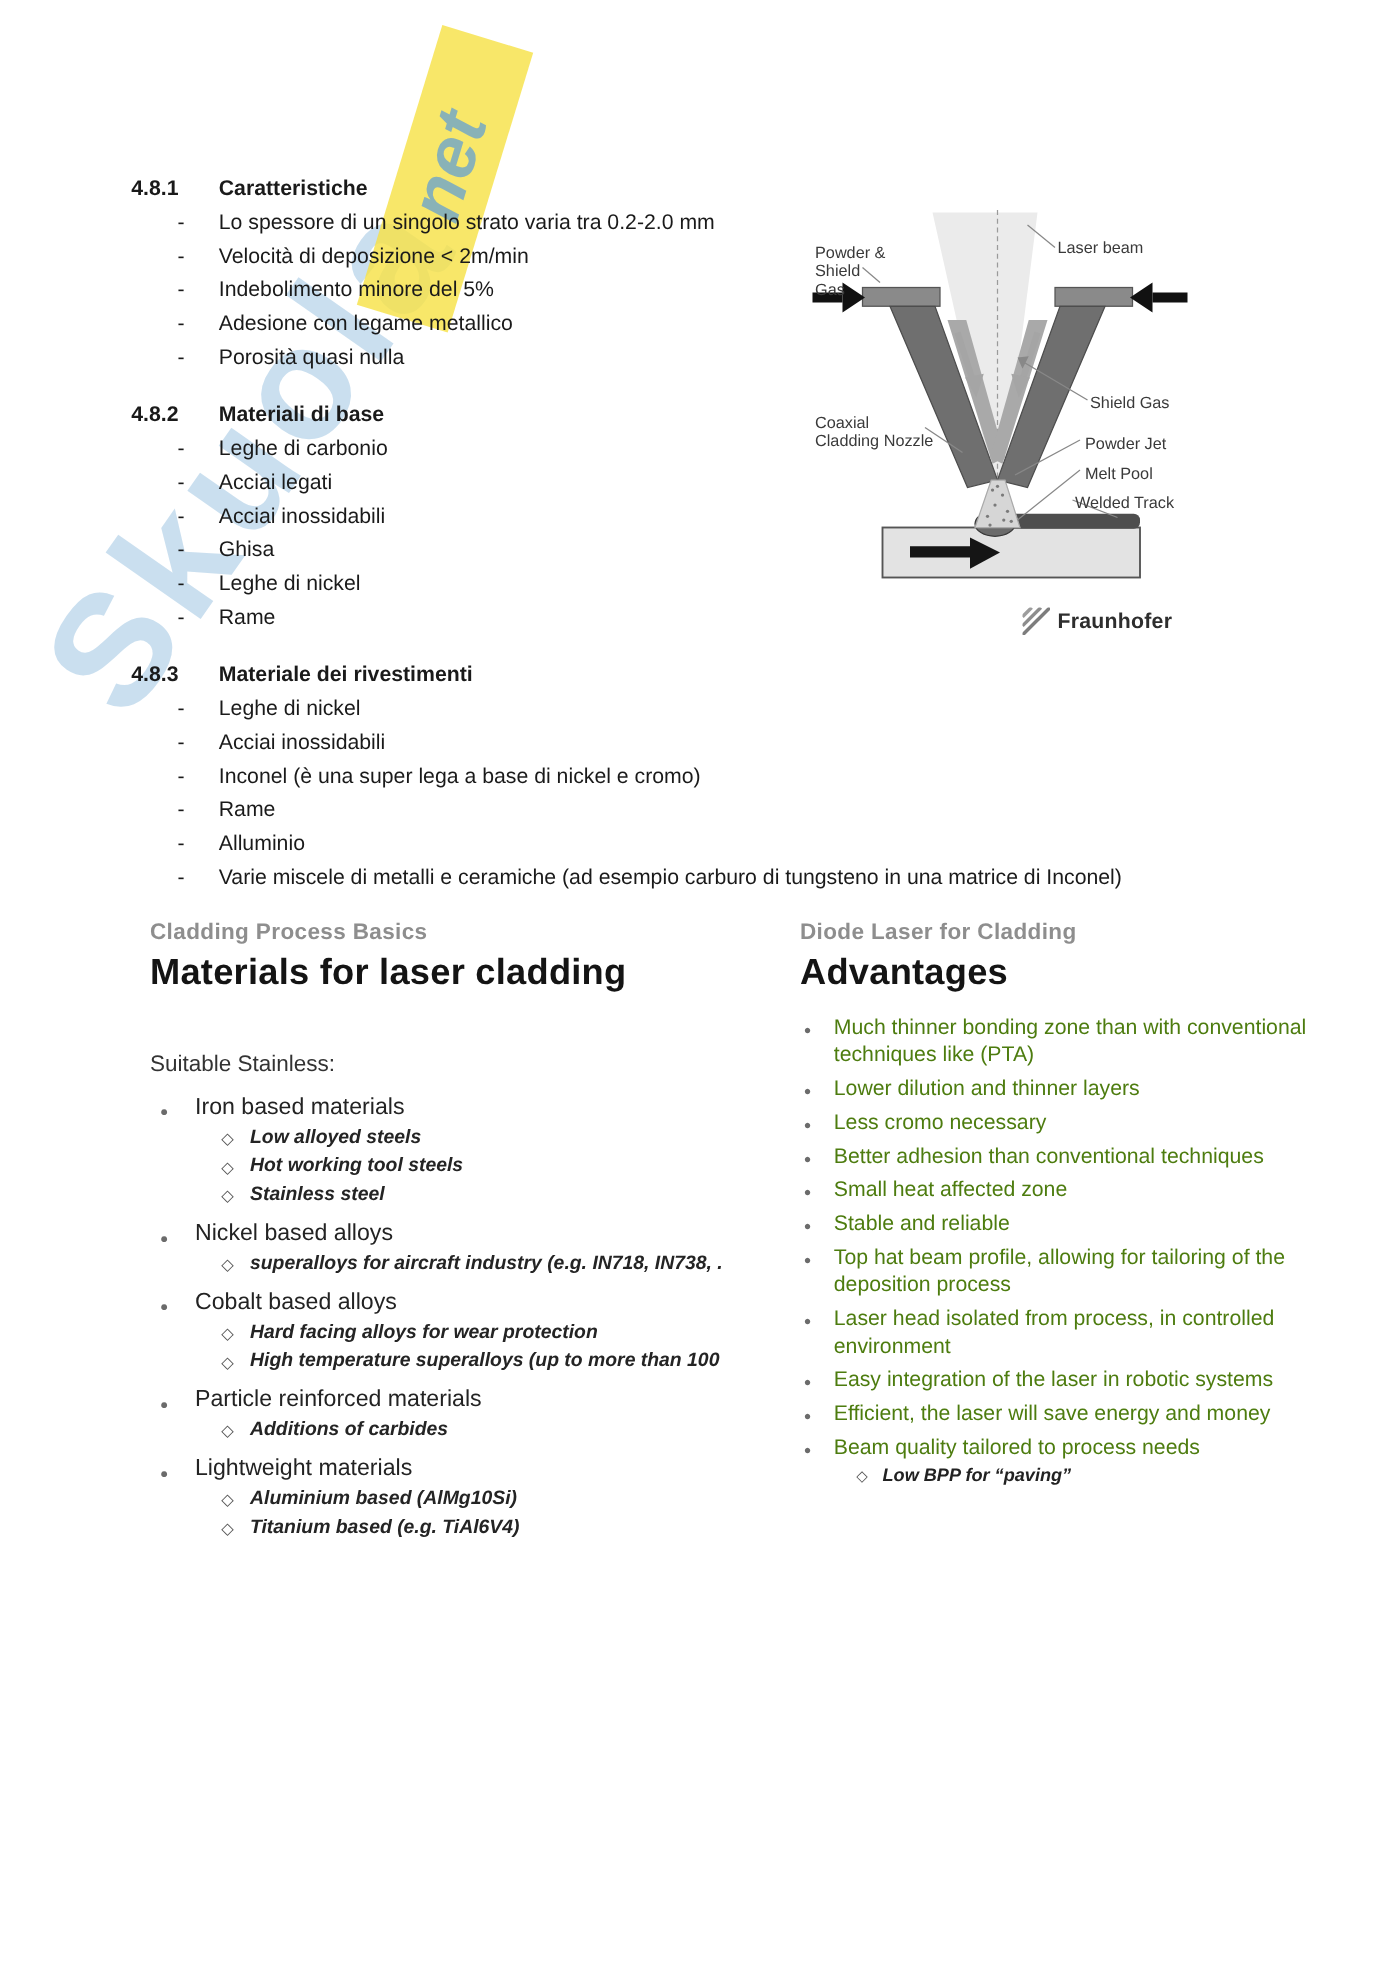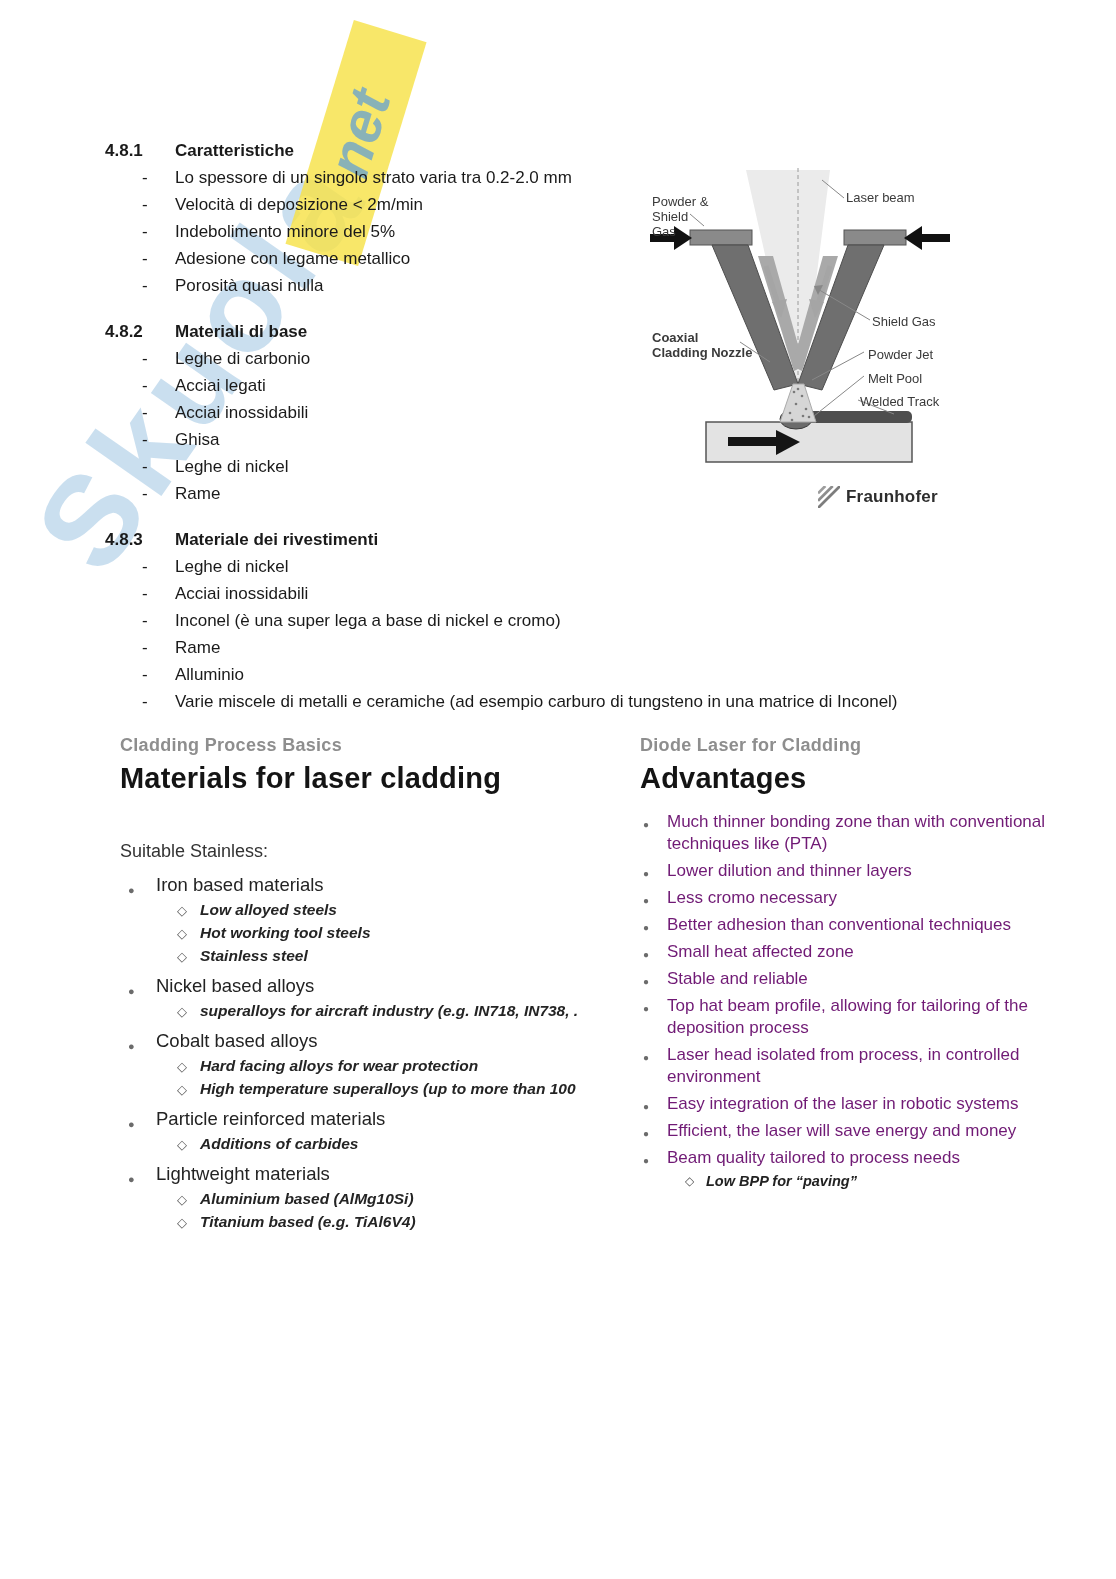--- a/index.html
+++ b/index.html
@@ -36,32 +36,32 @@
   .slide-right{width:436px;flex:0 0 436px;}
   .slide-header{font-size:18px;font-weight:bold;color:#8e8e8e;line-height:22px;letter-spacing:0.3px;}
   .slide-title{font-size:29px;font-weight:bold;color:#141414;line-height:34px;margin-top:5px;letter-spacing:0.2px;}
   .slide-subtitle{font-size:18px;color:#333;margin-top:46px;}
   .slide-left .list{margin-top:10px;}
   .li.slide-main{font-size:18.5px;line-height:26px;margin-top:6px;padding-left:36px;color:#232323;}
   .li.slide-main::before{content:"\25CF";position:absolute;left:8px;top:5px;font-size:11px;color:#6b6b6b;}
   .li.slide-sub{font-size:15.5px;font-weight:bold;font-style:italic;line-height:23px;padding-left:80px;color:#242424;}
   .li.slide-sub::before{content:"\25C7";position:absolute;left:57px;top:1px;font-style:normal;font-weight:normal;font-size:13px;color:#555;}
   .slide-right .list{margin-top:16px;}
-  .li.slide-main-r{font-size:17px;line-height:22px;margin-top:5px;padding-left:27px;color:#701a75;}
+  .li.slide-main-r{font-size:17px;line-height:22px;margin-top:5px;padding-left:27px;color:#4d7c0f;}
   .li.slide-main-r::before{content:"\25CF";position:absolute;left:3px;top:3px;font-size:10px;color:#6b6b6b;}
   .li.slide-sub-r{font-size:14.5px;font-weight:bold;font-style:italic;line-height:20px;margin-top:2px;padding-left:66px;color:#222;}
   .li.slide-sub-r::before{content:"\25C7";position:absolute;left:45px;top:0;font-style:normal;font-weight:normal;font-size:12px;color:#555;}
   
   .diagram{position:absolute;left:646px;top:168px;width:332px;height:302px;z-index:2;}
   .diagram svg{position:absolute;left:0;top:0;}
   .dlabel{position:absolute;font-size:13px;color:#3a3a3a;line-height:15px;white-space:pre-line;}
   .lbl-powder-shield{left:6px;top:26px;}
   .lbl-laser-beam{left:200px;top:22px;}
   .lbl-shield-gas{left:226px;top:146px;}
-  .lbl-coaxial{left:6px;top:162px;font-weight:bold;}
+  .lbl-coaxial{left:6px;top:162px;}
   .lbl-powder-jet{left:222px;top:179px;}
   .lbl-melt-pool{left:222px;top:203px;}
   .lbl-welded-track{left:214px;top:226px;}
   .fraunhofer{position:absolute;left:818px;top:486px;z-index:2;display:flex;align-items:center;gap:6px;}
   .fraunhofer .logo-text{font-size:17px;font-weight:bold;color:#2e2e2e;letter-spacing:0.2px;}
 </style>
 </head>
 <body>
 
 <div class="watermark">

